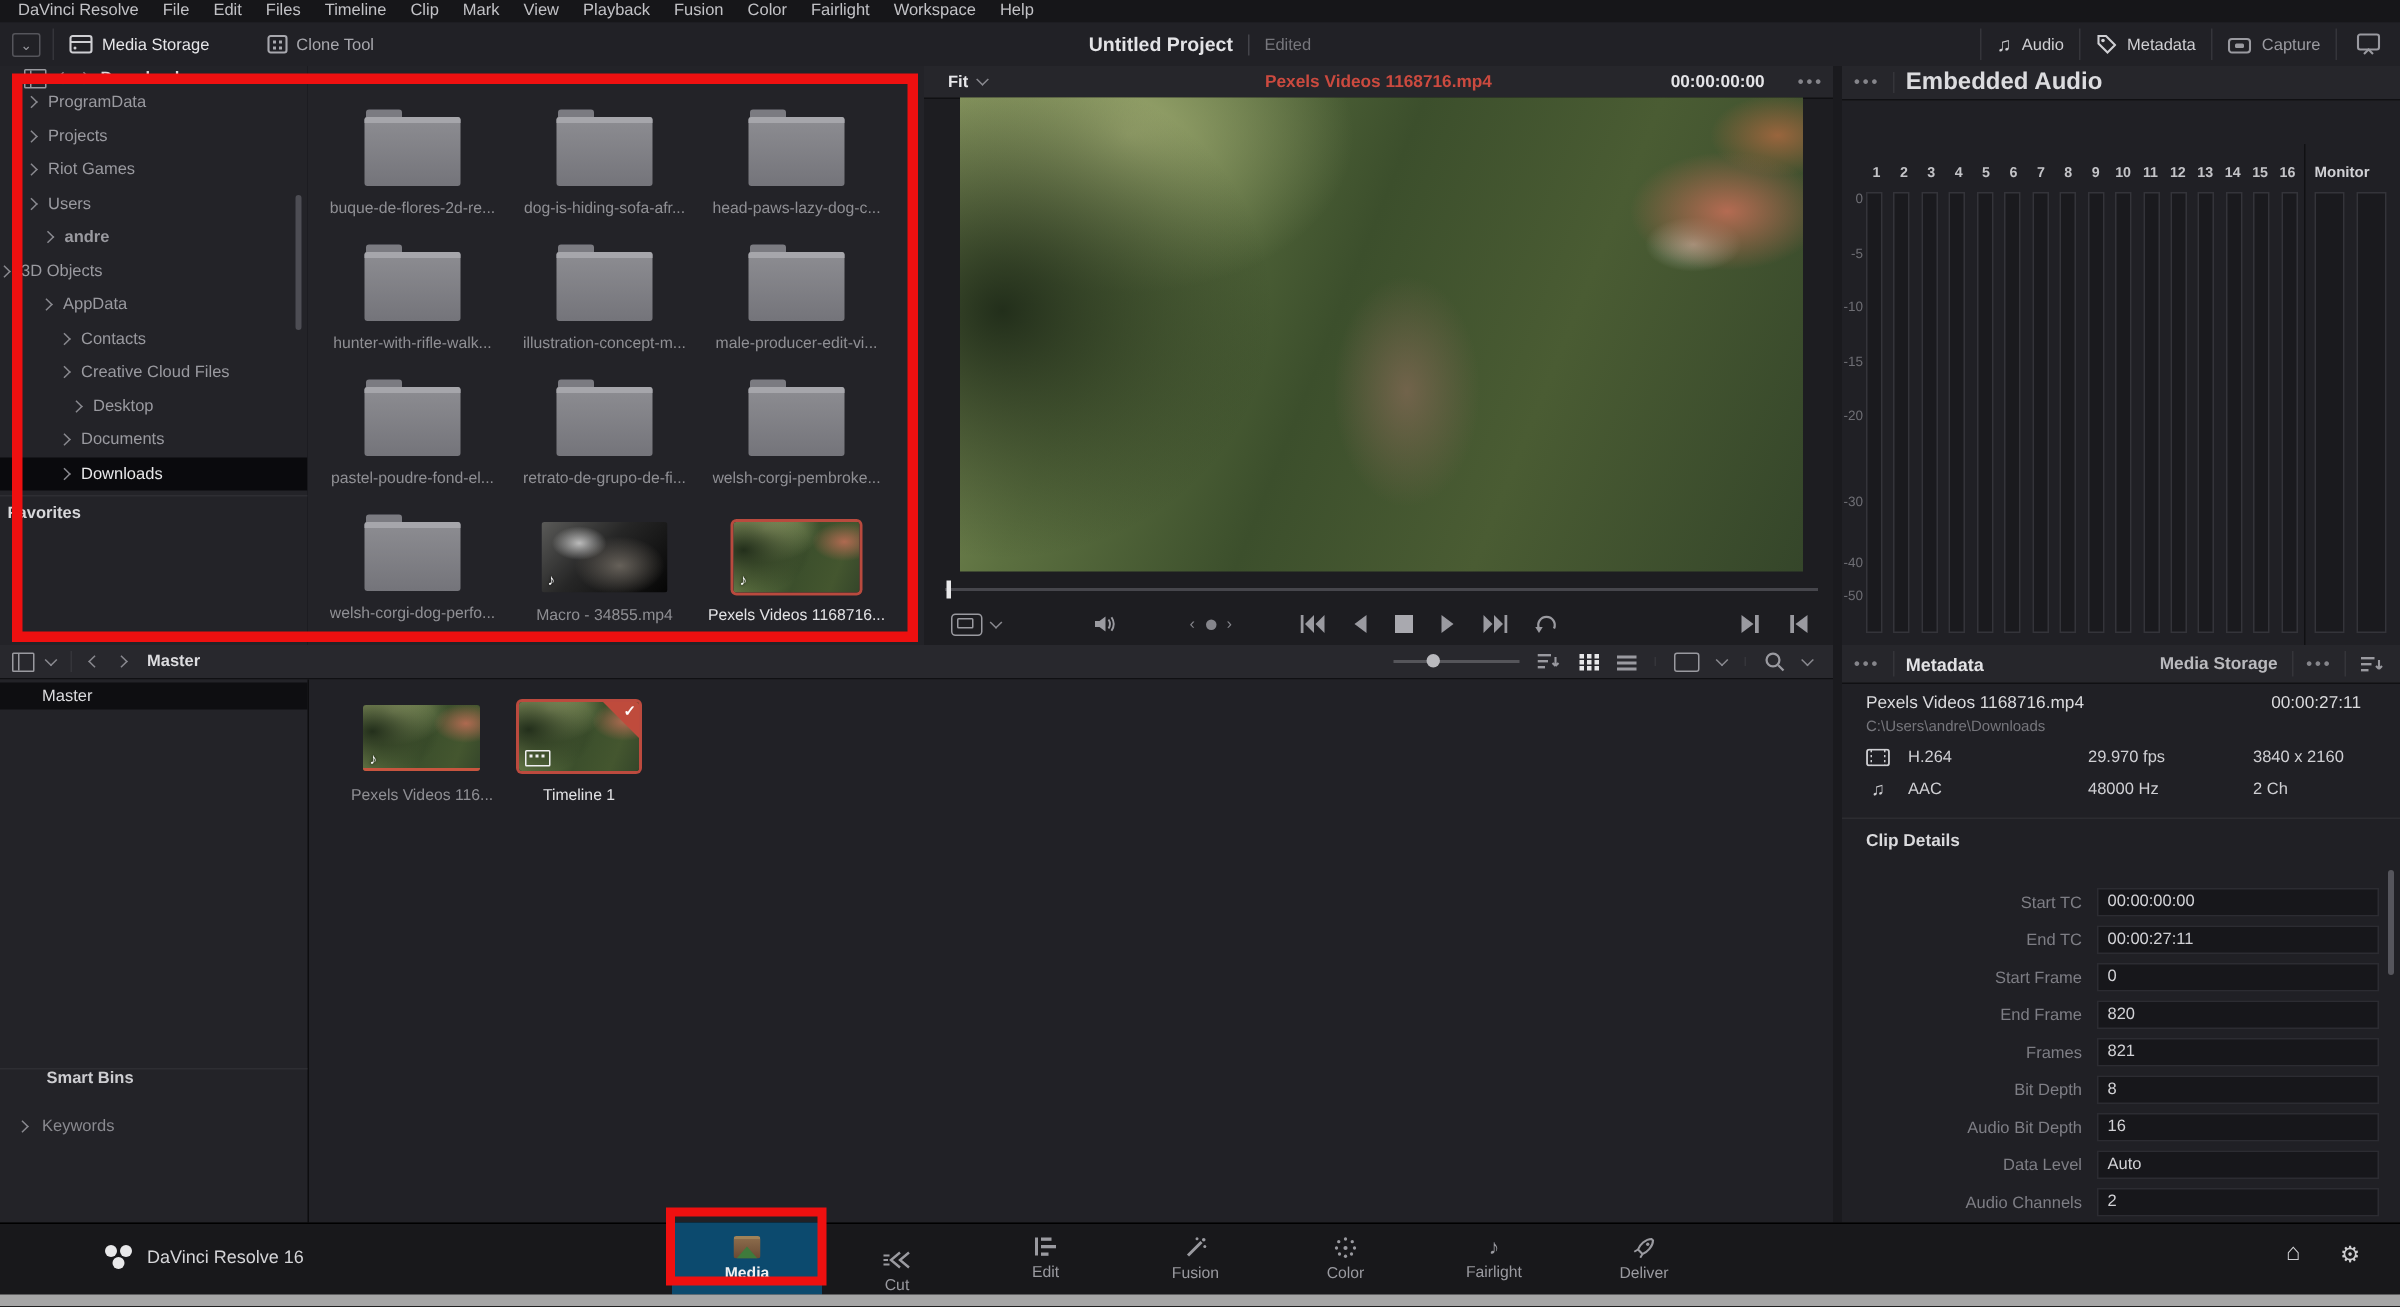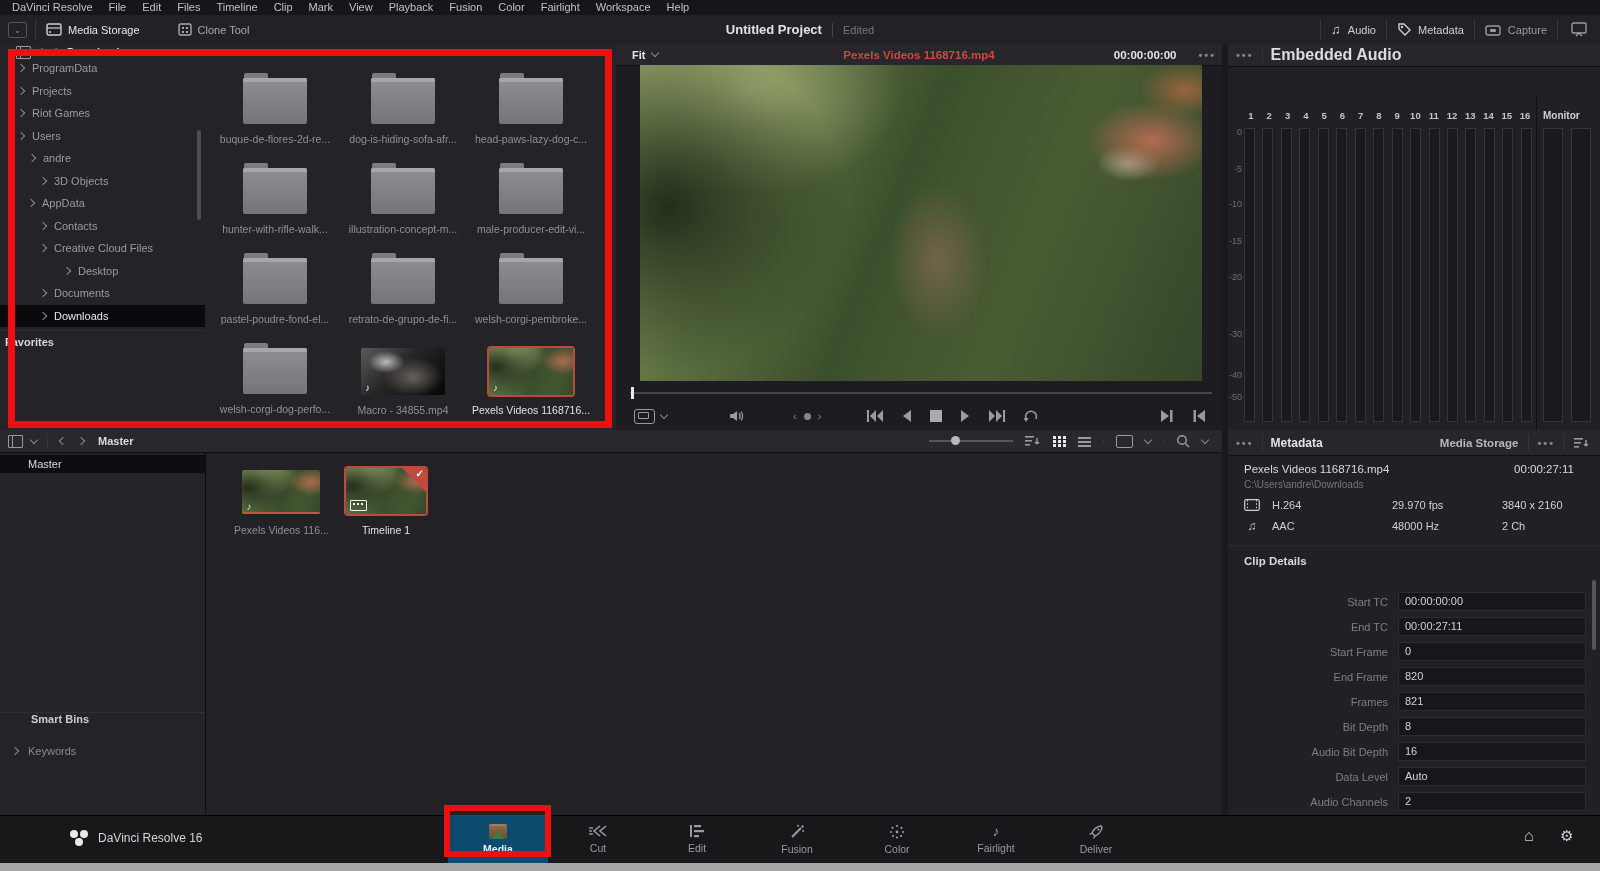--- a/index.html
+++ b/index.html
@@ -306,46 +306,46 @@
       <div class="tree-row" style="padding-left: 18px;">
         <span class="chev"></span>
         <span class="tw-label">Riot Games</span>
       </div>
 
       <div class="tree-row expanded" style="padding-left: 18px;">
         <span class="chev"></span>
         <span class="tw-label">Users</span>
       </div>
 
-      <div class="tree-row expanded" style="padding-left: 29px;">
+      <div class="tree-row expanded" style="padding-left: 29px; font-weight: bold;">
         <span class="chev"></span>
         <span class="tw-label">andre</span>
       </div>
 
+      <div class="tree-row" style="">
+        <span class="chev"></span>
+        <span class="tw-label">3D Objects</span>
+      </div>
+
+      <div class="tree-row" style="padding-left: 28px;">
+        <span class="chev"></span>
+        <span class="tw-label">AppData</span>
+      </div>
+
       <div class="tree-row" style="padding-left: 40px;">
         <span class="chev"></span>
-        <span class="tw-label">3D Objects</span>
-      </div>
-
-      <div class="tree-row" style="padding-left: 28px;">
-        <span class="chev"></span>
-        <span class="tw-label">AppData</span>
+        <span class="tw-label">Contacts</span>
       </div>
 
       <div class="tree-row" style="padding-left: 40px;">
         <span class="chev"></span>
-        <span class="tw-label">Contacts</span>
-      </div>
-
-      <div class="tree-row" style="padding-left: 40px;">
-        <span class="chev"></span>
         <span class="tw-label">Creative Cloud Files</span>
       </div>
 
-      <div class="tree-row" style="padding-left: 64px;">
+      <div class="tree-row" style="padding-left: 48px;">
         <span class="chev"></span>
         <span class="tw-label">Desktop</span>
       </div>
 
       <div class="tree-row" style="padding-left: 40px;">
         <span class="chev"></span>
         <span class="tw-label">Documents</span>
       </div>
 
       <div class="tree-row selected" style="padding-left: 40px;">
@@ -761,21 +761,21 @@
         <i></i>
         <i></i>
       </span>
     <span>DaVinci Resolve 16</span>
   </div>
 
   <div class="page-tab active" style="left:448px;">
     <span class="media-box"></span>
     <span>Media</span>
   </div>
-  <div class="page-tab" style="left:548px;">
+  <div class="page-tab" style="left:548px;justify-content:flex-end;">
     <svg width="20" height="14" viewBox="0 0 20 14">
         <path d="M12 2 L6 7 L12 12" fill="none" stroke="#9a9aa0" stroke-width="1.6"></path>
         <path d="M18 2 L12 7 L18 12" fill="none" stroke="#9a9aa0" stroke-width="1.6"></path>
         <line x1="1" y1="4" x2="5" y2="4" stroke="#9a9aa0" stroke-width="1.4"></line>
         <line x1="1" y1="7" x2="4" y2="7" stroke="#9a9aa0" stroke-width="1.4"></line>
         <line x1="1" y1="10" x2="5" y2="10" stroke="#9a9aa0" stroke-width="1.4"></line>
       </svg>
     <span>Cut</span>
   </div>
   <div class="page-tab" style="left:647px;">

